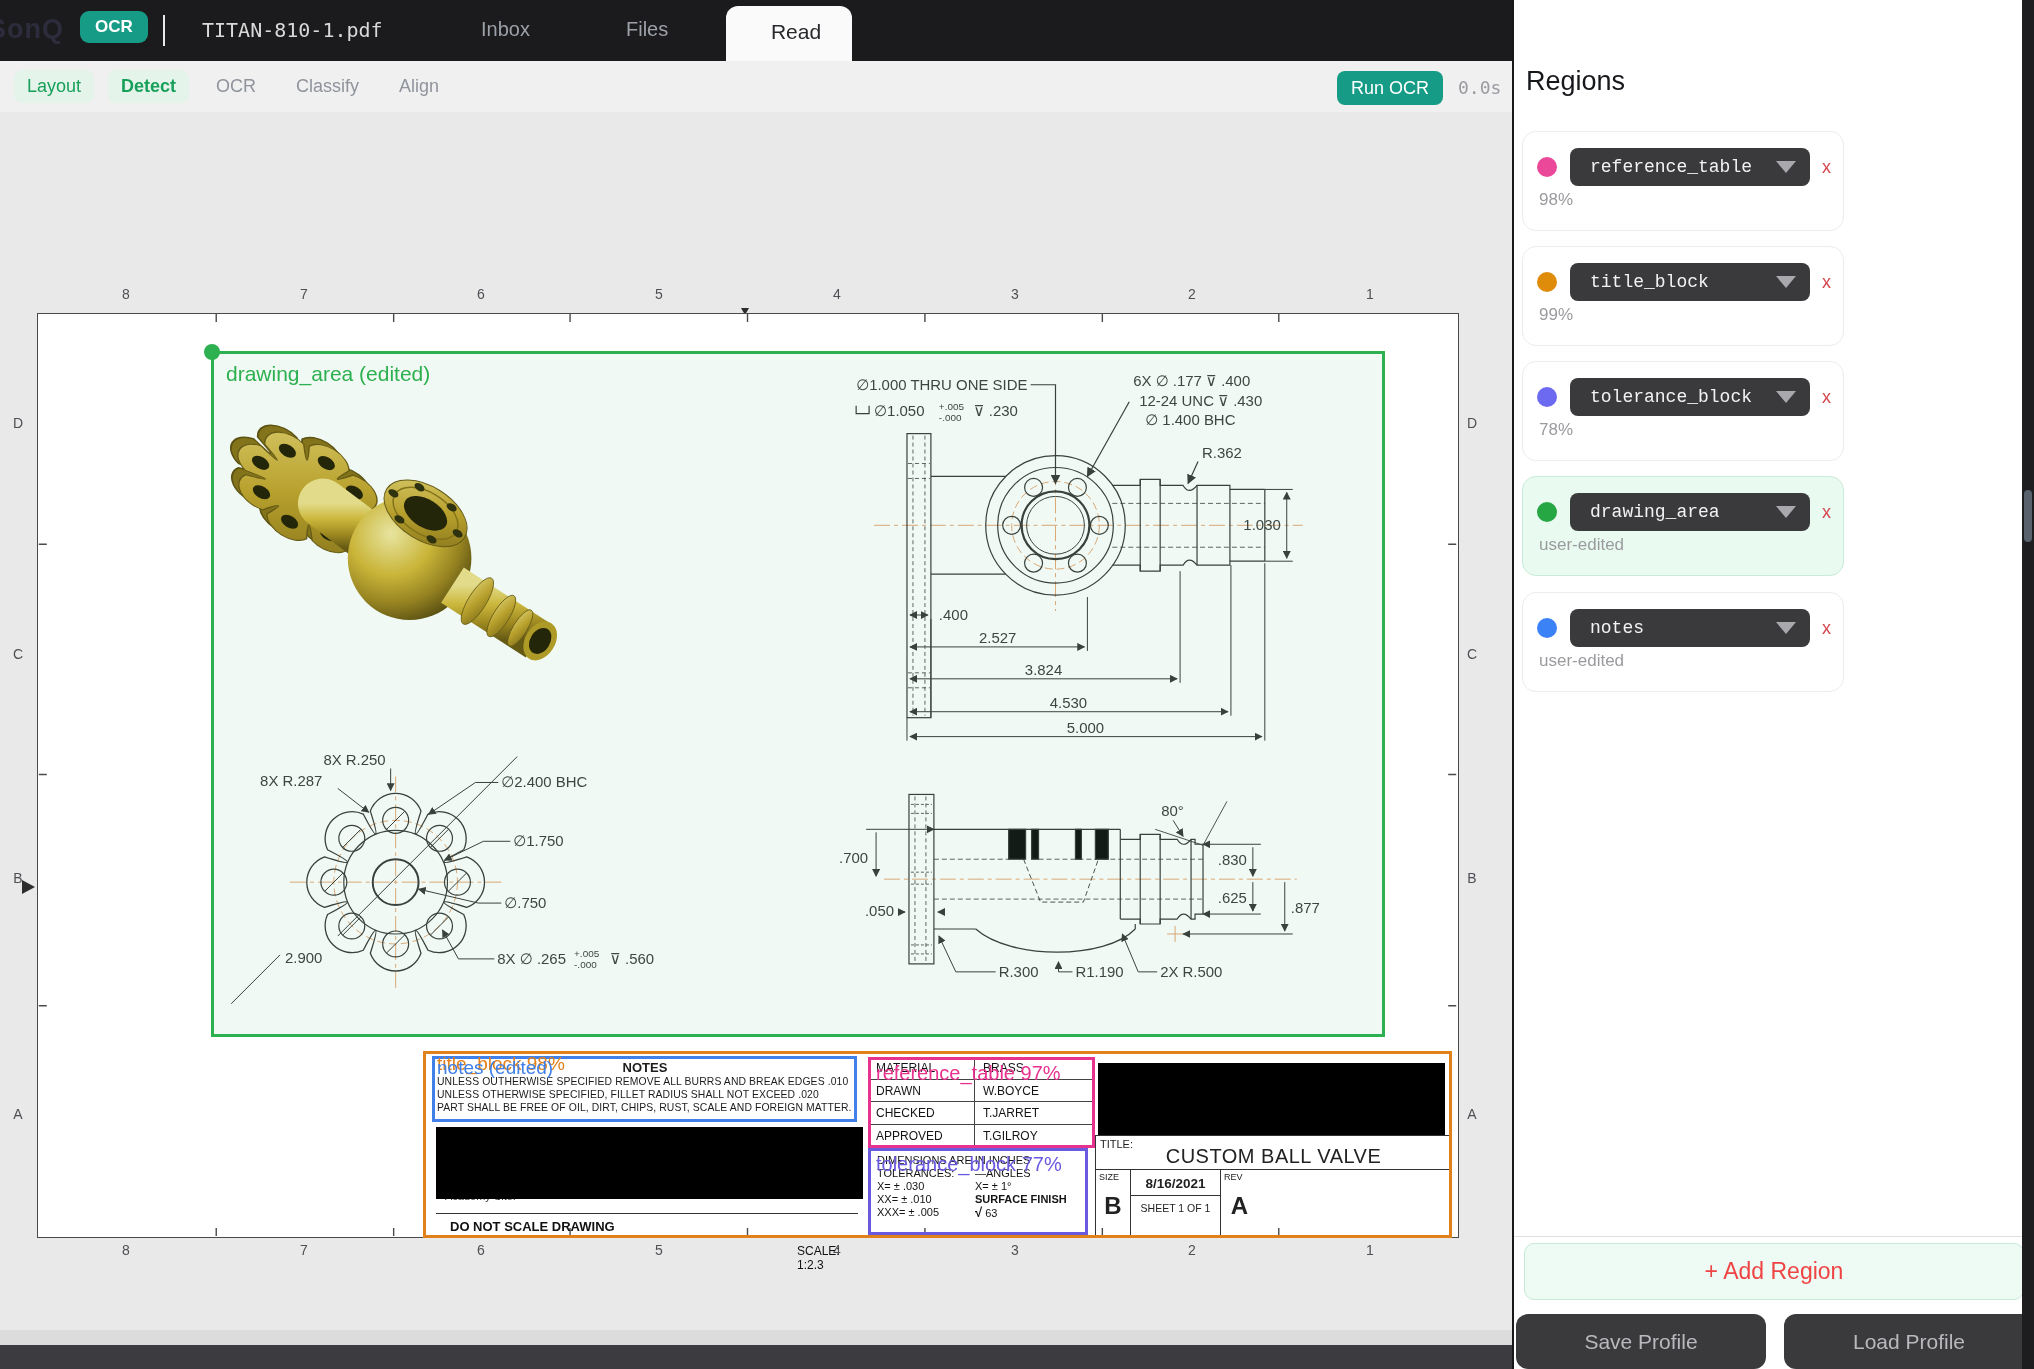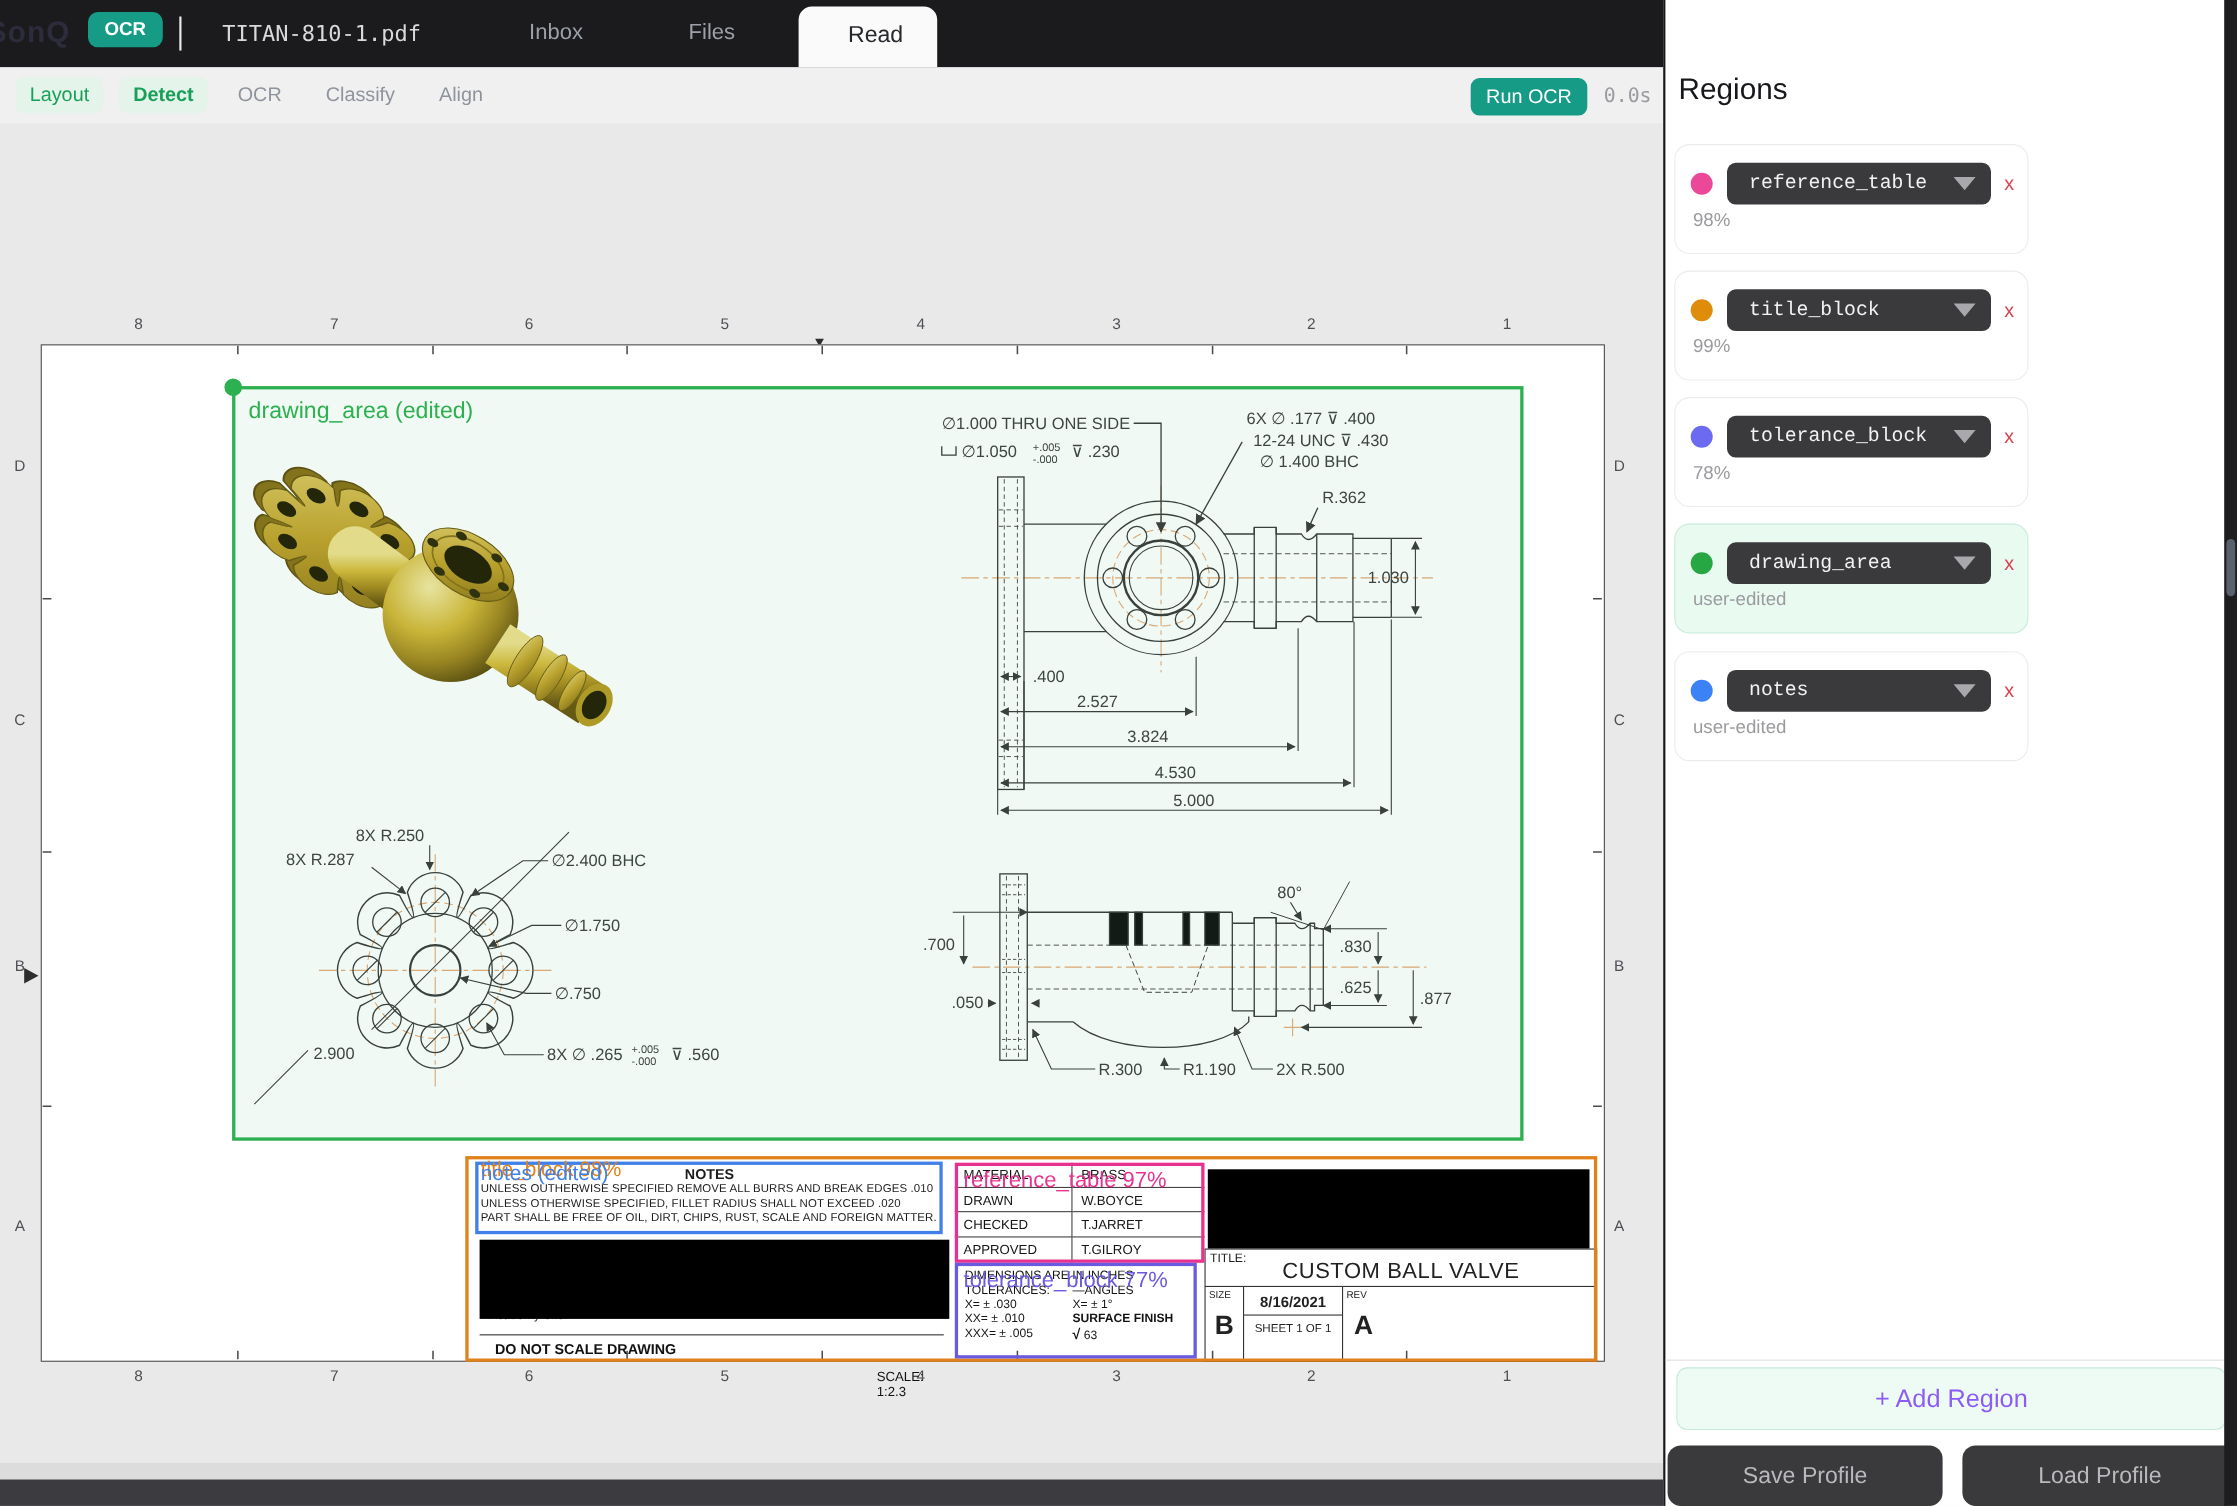--- a/index.html
+++ b/index.html
@@ -111,21 +111,21 @@
   .dot { width:20px; height:20px; border-radius:50%; flex:none; }
   .dd { width:240px; height:38px; background:#3a3a3d; border-radius:8px; margin-left:13px; display:flex;
     align-items:center; cursor:pointer;font-family:Liberation Mono, monospace; }
   .dd span.lbl { color:#f2f2f2; font-size:18px; margin-left:20px; flex:1; }
   .caret { width:0; height:0; border-left:10px solid transparent; border-right:10px solid transparent;
     border-top:12px solid #a9a9ad; margin-right:14px; }
   .xbtn { color:#d64550; font-size:18px; margin-left:12px; cursor:pointer; }
   .meta { color:#9b9b9f; font-size:17px; margin:4px 0 0 16px; }
   .sb-divider { position:absolute; left:0; top:1236px; width:520px; height:1px; background:#e0e0e0; }
   .add-region { position:absolute; left:10px; top:1243px; width:500px; height:57px; background:#eefaf4;
-    border:1.5px solid #c7ead8; border-radius:10px; color:#8b5cf6; font-size:23px; cursor:pointer;text-align:center; }
+    border:1.5px solid #c7ead8; border-radius:10px; color:#ef4444; font-size:23px; cursor:pointer;text-align:center; }
   .profile-btn { position:absolute; top:1314px; width:250px; height:55px; background:#3a3a3d; border:none;
     border-radius:12px; color:#b9b9bd; font-size:21px; cursor:pointer; }
   .save { left:2px; } .load { left:270px; }
 
   
   .scrollbar { position:absolute; right:0; top:0; width:12px; height:1369px; background:#1d1d1f; z-index:50; }
   .thumb { position:absolute; left:2px; top:490px; width:8px; height:52px; background:#59626c; border-radius:4px; }
 
   svg text { font-family:"Liberation Sans","DejaVu Sans",sans-serif; fill:#3f3f3f; }
 </style>

